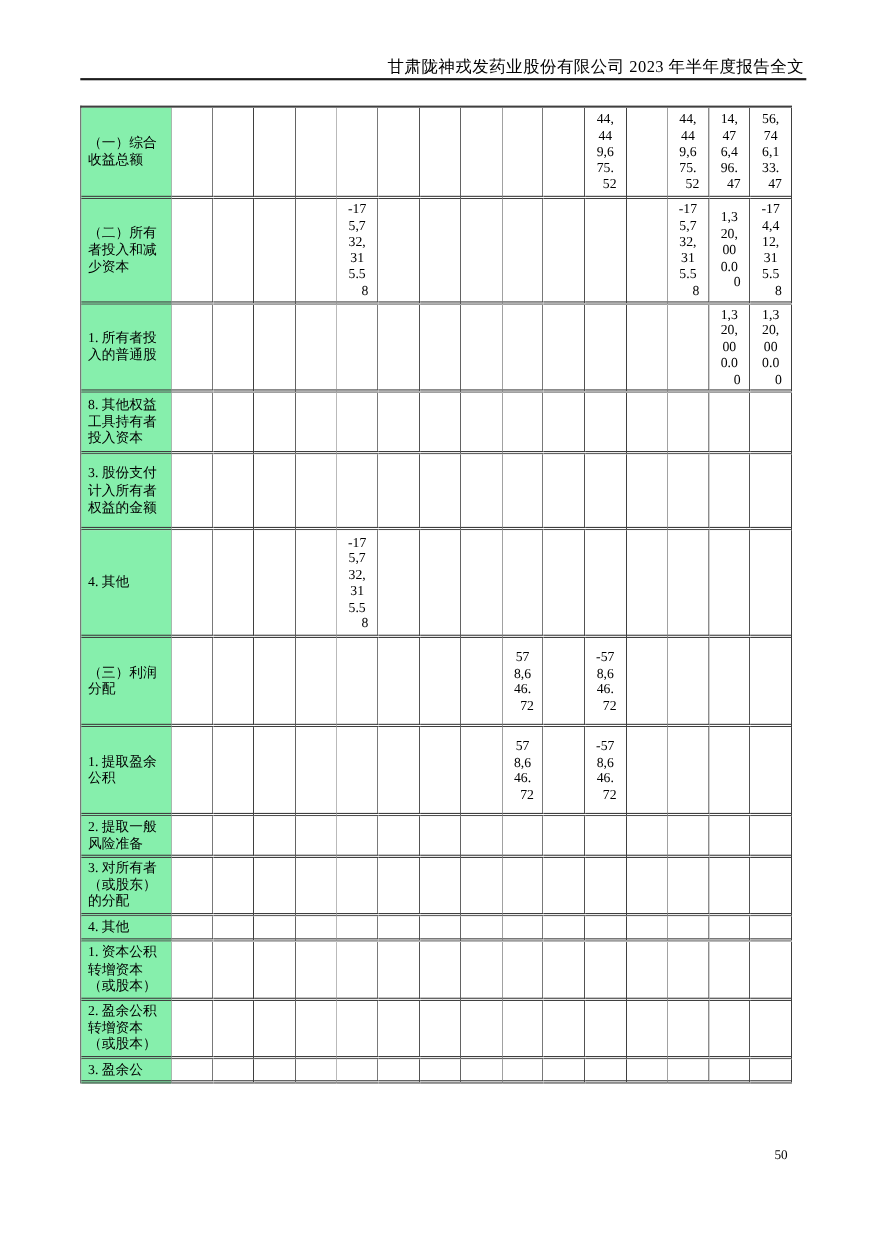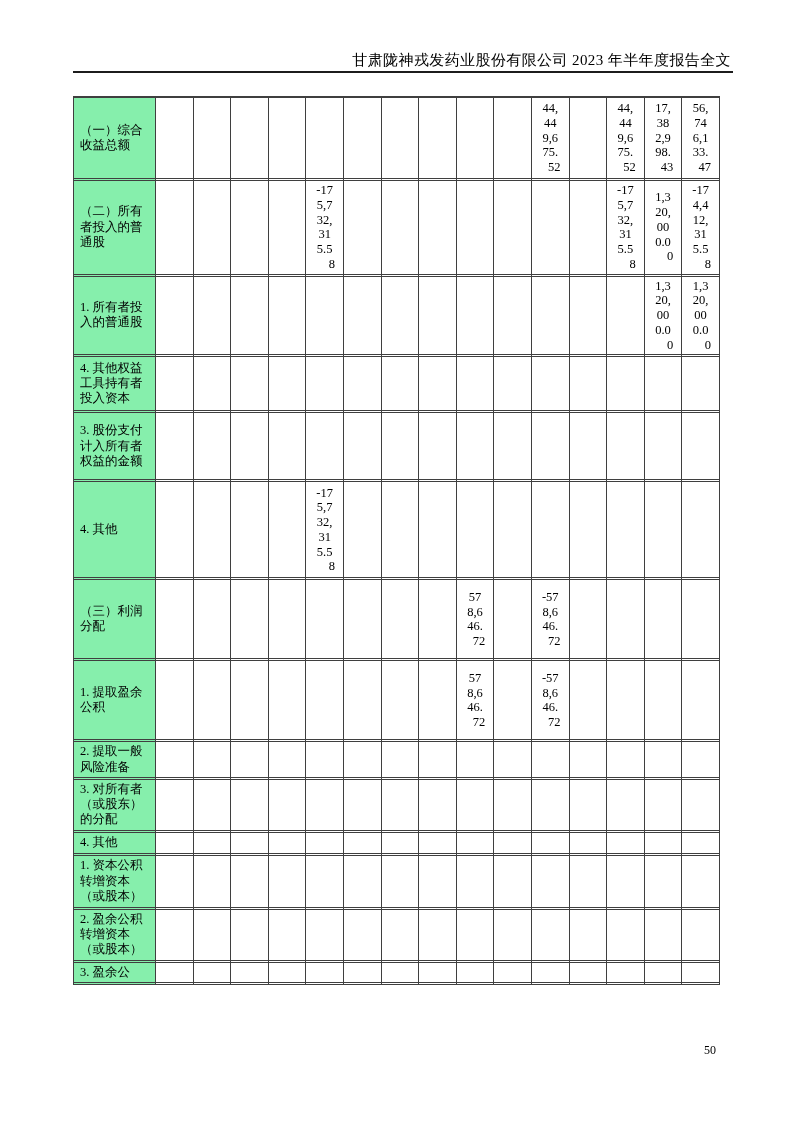--- a/index.html
+++ b/index.html
@@ -103,25 +103,25 @@
         <td class="val"></td>
         <td class="val"></td>
         <td class="val"></td>
         <td class="val"></td>
         <td class="val"></td>
         <td class="val"></td>
         <td class="val"></td>
         <td class="val">44,449,675.52</td>
         <td class="val"></td>
         <td class="val">44,449,675.52</td>
-        <td class="val">17,382,998.43</td>
+        <td class="val">14,476,496.47</td>
         <td class="val">56,746,133.47</td>
       </tr>
       <tr style="height: 95px;">
-        <td class="lbl">（二）所有者投入的普通股</td>
+        <td class="lbl">（二）所有者投入和减少资本</td>
         <td class="val"></td>
         <td class="val"></td>
         <td class="val"></td>
         <td class="val"></td>
         <td class="val">-175,732,315.58</td>
         <td class="val"></td>
         <td class="val"></td>
         <td class="val"></td>
         <td class="val"></td>
         <td class="val"></td>
@@ -143,21 +143,21 @@
         <td class="val"></td>
         <td class="val"></td>
         <td class="val"></td>
         <td class="val"></td>
         <td class="val"></td>
         <td class="val"></td>
         <td class="val">1,320,000.00</td>
         <td class="val">1,320,000.00</td>
       </tr>
       <tr style="height: 56px;">
-        <td class="lbl">4. 其他权益工具持有者投入资本</td>
+        <td class="lbl">8. 其他权益工具持有者投入资本</td>
         <td class="val"></td>
         <td class="val"></td>
         <td class="val"></td>
         <td class="val"></td>
         <td class="val"></td>
         <td class="val"></td>
         <td class="val"></td>
         <td class="val"></td>
         <td class="val"></td>
         <td class="val"></td>

